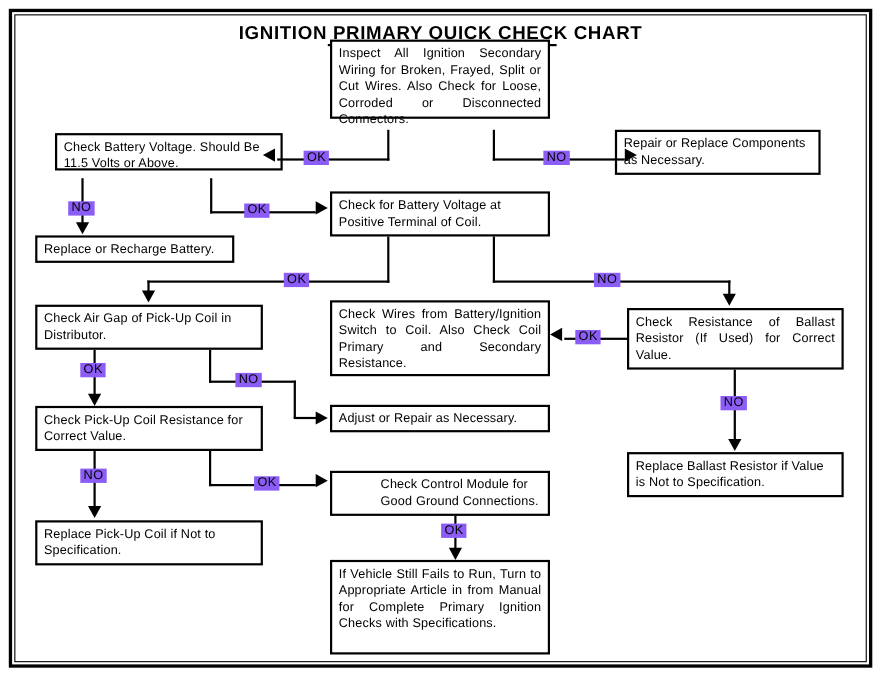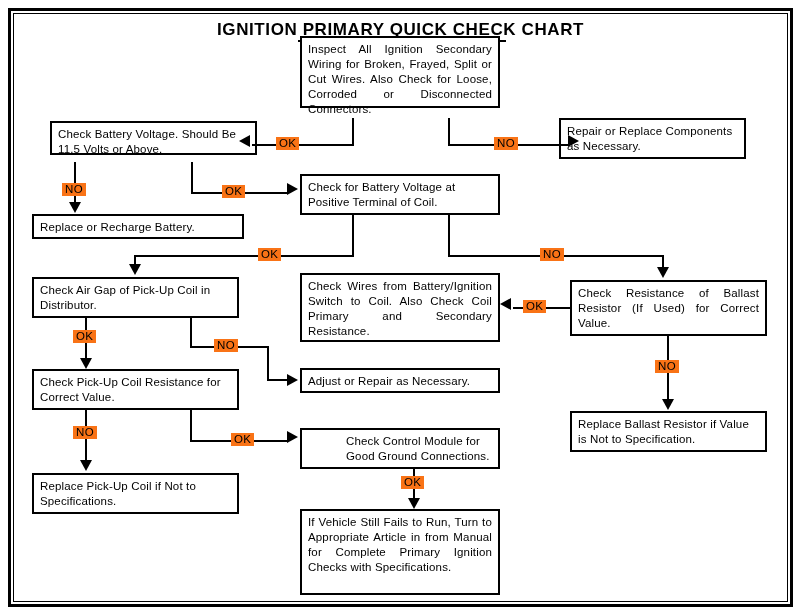--- a/index.html
+++ b/index.html
@@ -94,21 +94,21 @@
   }
   .arrow-right {
     border-top: 6px solid transparent;
     border-bottom: 6px solid transparent;
     border-left: 11px solid #000;
   }
   .edge-label {
     position: absolute;
     font-size: 11.5px;
     color: #000;
-    background: #f97316;
+    background: #8b5cf6;
     padding: 0 3px;
     line-height: 13px;
     letter-spacing: 0.4px;
   }
 </style>
 </head>
 <body>
 
 <div id="page">
 
@@ -119,35 +119,35 @@
   <div class="title-rule"></div>
 
   <div class="node justify" style="left:300px; top:36px; width:200px; height:72px;">Inspect All Ignition Secondary Wiring for Broken, Frayed, Split or Cut Wires. Also Check for Loose, Corroded or Disconnected Connectors.</div>
 
   <div class="node" style="left:50px; top:121px; width:207px; height:34px;">Check Battery Voltage. Should Be 11.5 Volts or Above.</div>
 
   <div class="node" style="left:559px; top:118px; width:187px; height:41px;">Repair or Replace Components as Necessary.</div>
 
   <div class="node" style="left:300px; top:174px; width:200px; height:41px;">Check for Battery Voltage at Positive Terminal of Coil.</div>
 
-  <div class="node" style="left:32px; top:214px; width:212px; height:25px;">Replace or Recharge Battery.</div>
+  <div class="node" style="left:32px; top:214px; width:181px; height:25px;">Replace or Recharge Battery.</div>
 
   <div class="node" style="left:32px; top:277px; width:207px; height:41px;">Check Air Gap of Pick-Up Coil in Distributor.</div>
 
   <div class="node justify" style="left:300px; top:273px; width:200px; height:69px;">Check Wires from Battery/Ignition Switch to Coil. Also Check Coil Primary and Secondary Resistance.</div>
 
   <div class="node justify" style="left:570px; top:280px; width:197px; height:56px;">Check Resistance of Ballast Resistor (If Used) for Correct Value.</div>
 
   <div class="node" style="left:32px; top:369px; width:207px; height:41px;">Check Pick-Up Coil Resistance for Correct Value.</div>
 
   <div class="node" style="left:300px; top:368px; width:200px; height:25px;">Adjust or Repair as Necessary.</div>
 
   <div class="node" style="left:570px; top:411px; width:197px; height:41px;">Replace Ballast Resistor if Value is Not to Specification.</div>
 
-  <div class="node" style="left:32px; top:473px; width:207px; height:41px;">Replace Pick-Up Coil if Not to Specifications.</div>
+  <div class="node" style="left:32px; top:473px; width:207px; height:41px;">Replace Pick-Up Coil if Not to Specification.</div>
 
   <div class="node" style="left:300px; top:428px; width:200px; height:41px;padding-left:44px;">Check Control Module for Good Ground Connections.</div>
 
   <div class="node justify" style="left:300px; top:509px; width:200px; height:86px;">If Vehicle Still Fails to Run, Turn to Appropriate Article in from Manual for Complete Primary Ignition Checks with Specifications.</div>
 
   <div class="ln lv" style="left:352px; top:118px; height:28px;"></div>
   <div class="ln lh" style="left:252px; top:144px; width:102px;"></div>
   <div class="arrow arrow-left" style="left:239px; top:135px;"></div>
   <div class="edge-label" style="left:276px; top:137px;">OK</div>
 

